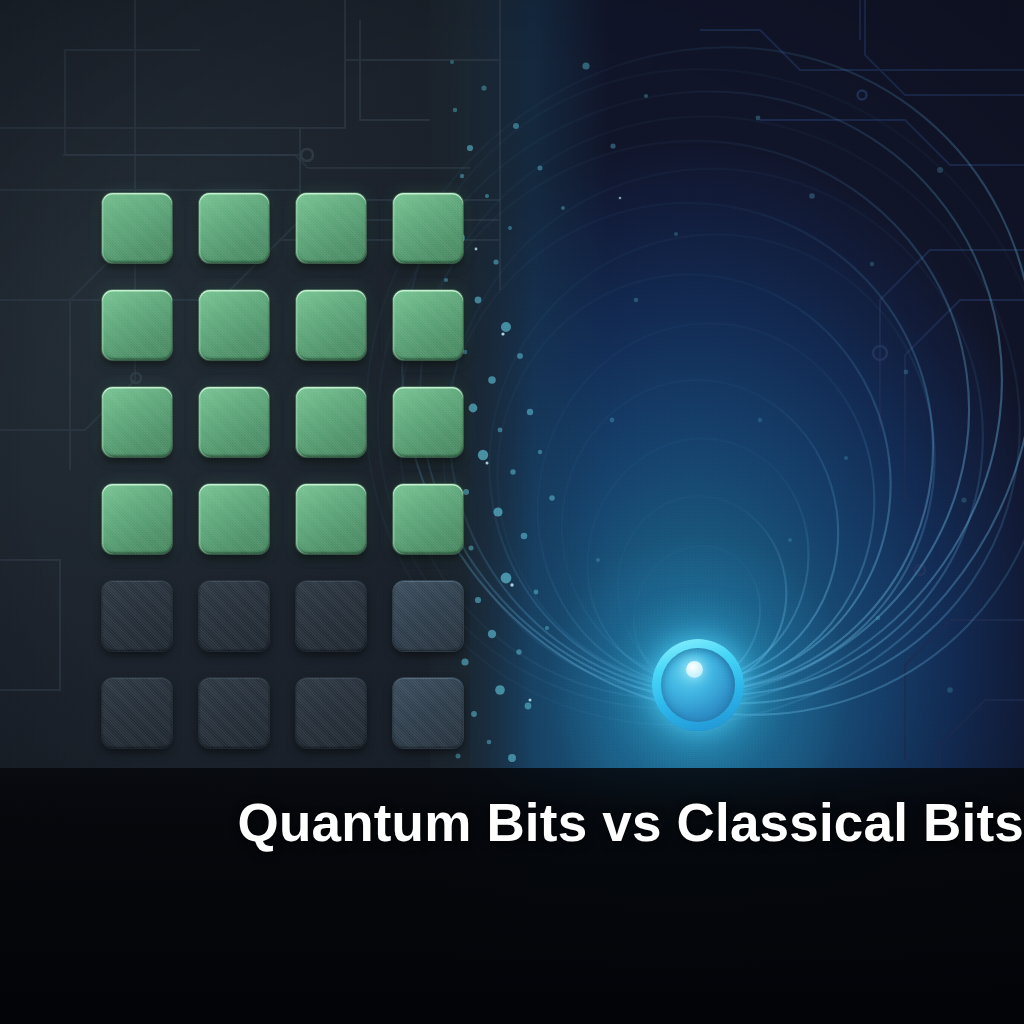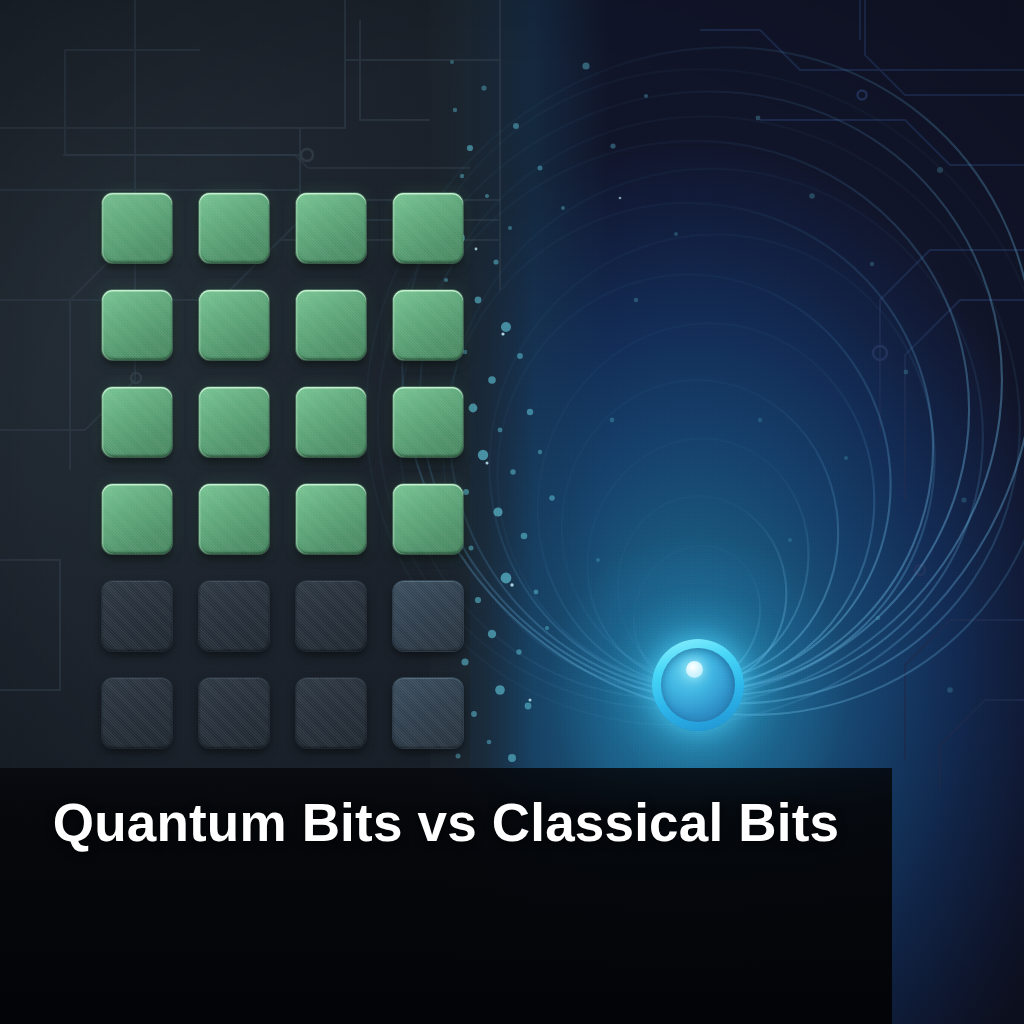--- a/index.html
+++ b/index.html
@@ -101,23 +101,23 @@
     box-shadow:inset 0 2px 8px rgba(10,50,90,.45);
   }
   #orb-dot{
     position:absolute;left:-12px;top:-24px;width:17px;height:17px;border-radius:50%;
     background:radial-gradient(circle at 40% 35%, #ffffff 0%, #d6f6ff 45%, #a8e8fb 100%);
     box-shadow:0 0 12px rgba(190,245,255,.85);
   }
 
   
   #titlebar{
-    position:absolute;left:0;top:768px;width:892px;height:256px;
+    position:absolute;left:0;top:768px;width:1024px;height:256px;
     background:linear-gradient(180deg, rgba(6,8,13,.88) 0%, rgba(5,7,11,.955) 16%, rgba(4,6,10,.985) 45%, rgba(3,4,8,1) 100%);
-    display:flex;align-items:flex-start;justify-content:center;
+    display:flex;align-items:flex-start;justify-content:flex-end;
   }
   #title{
     margin-top:24px;
     font-size:53px;font-weight:bold;color:#ffffff;
     letter-spacing:.2px;white-space:nowrap;
     text-shadow:0 2px 10px rgba(0,0,0,.85);
   }
 </style>
 </head>
 <body>

